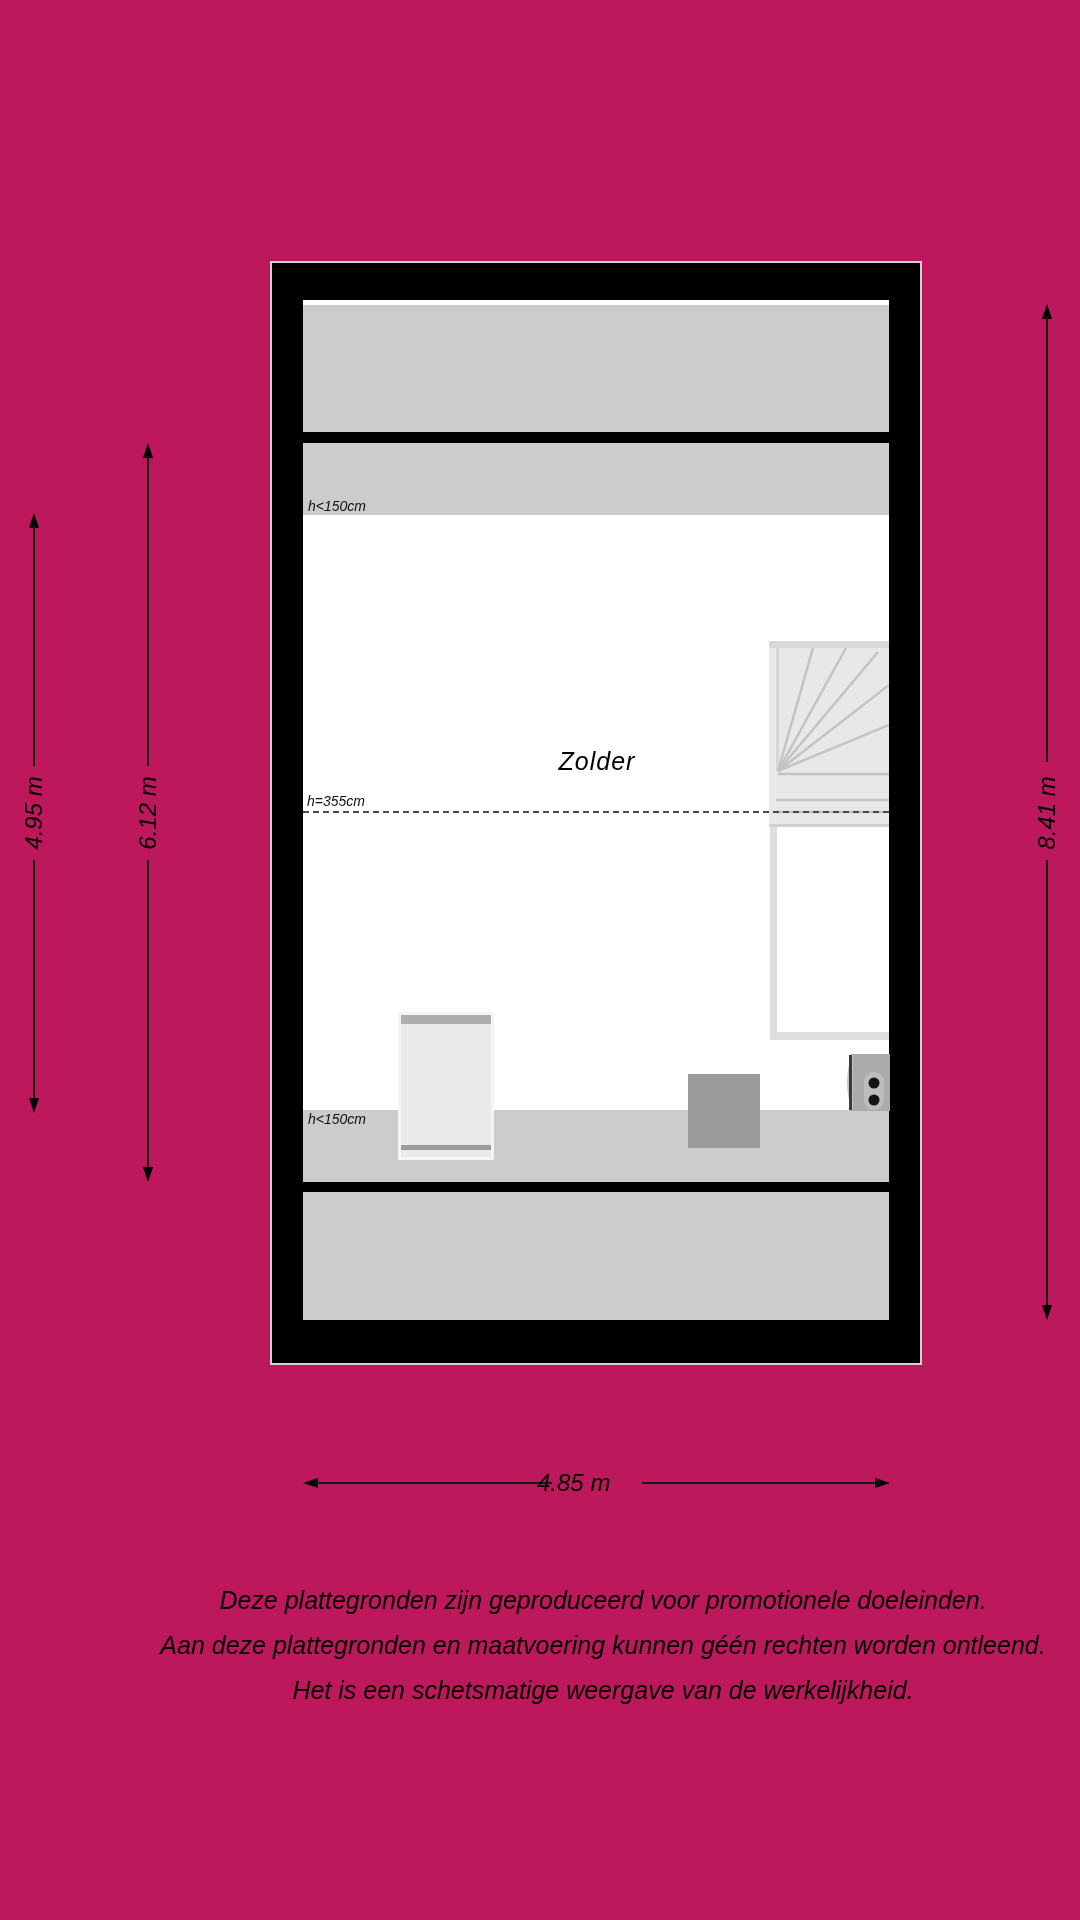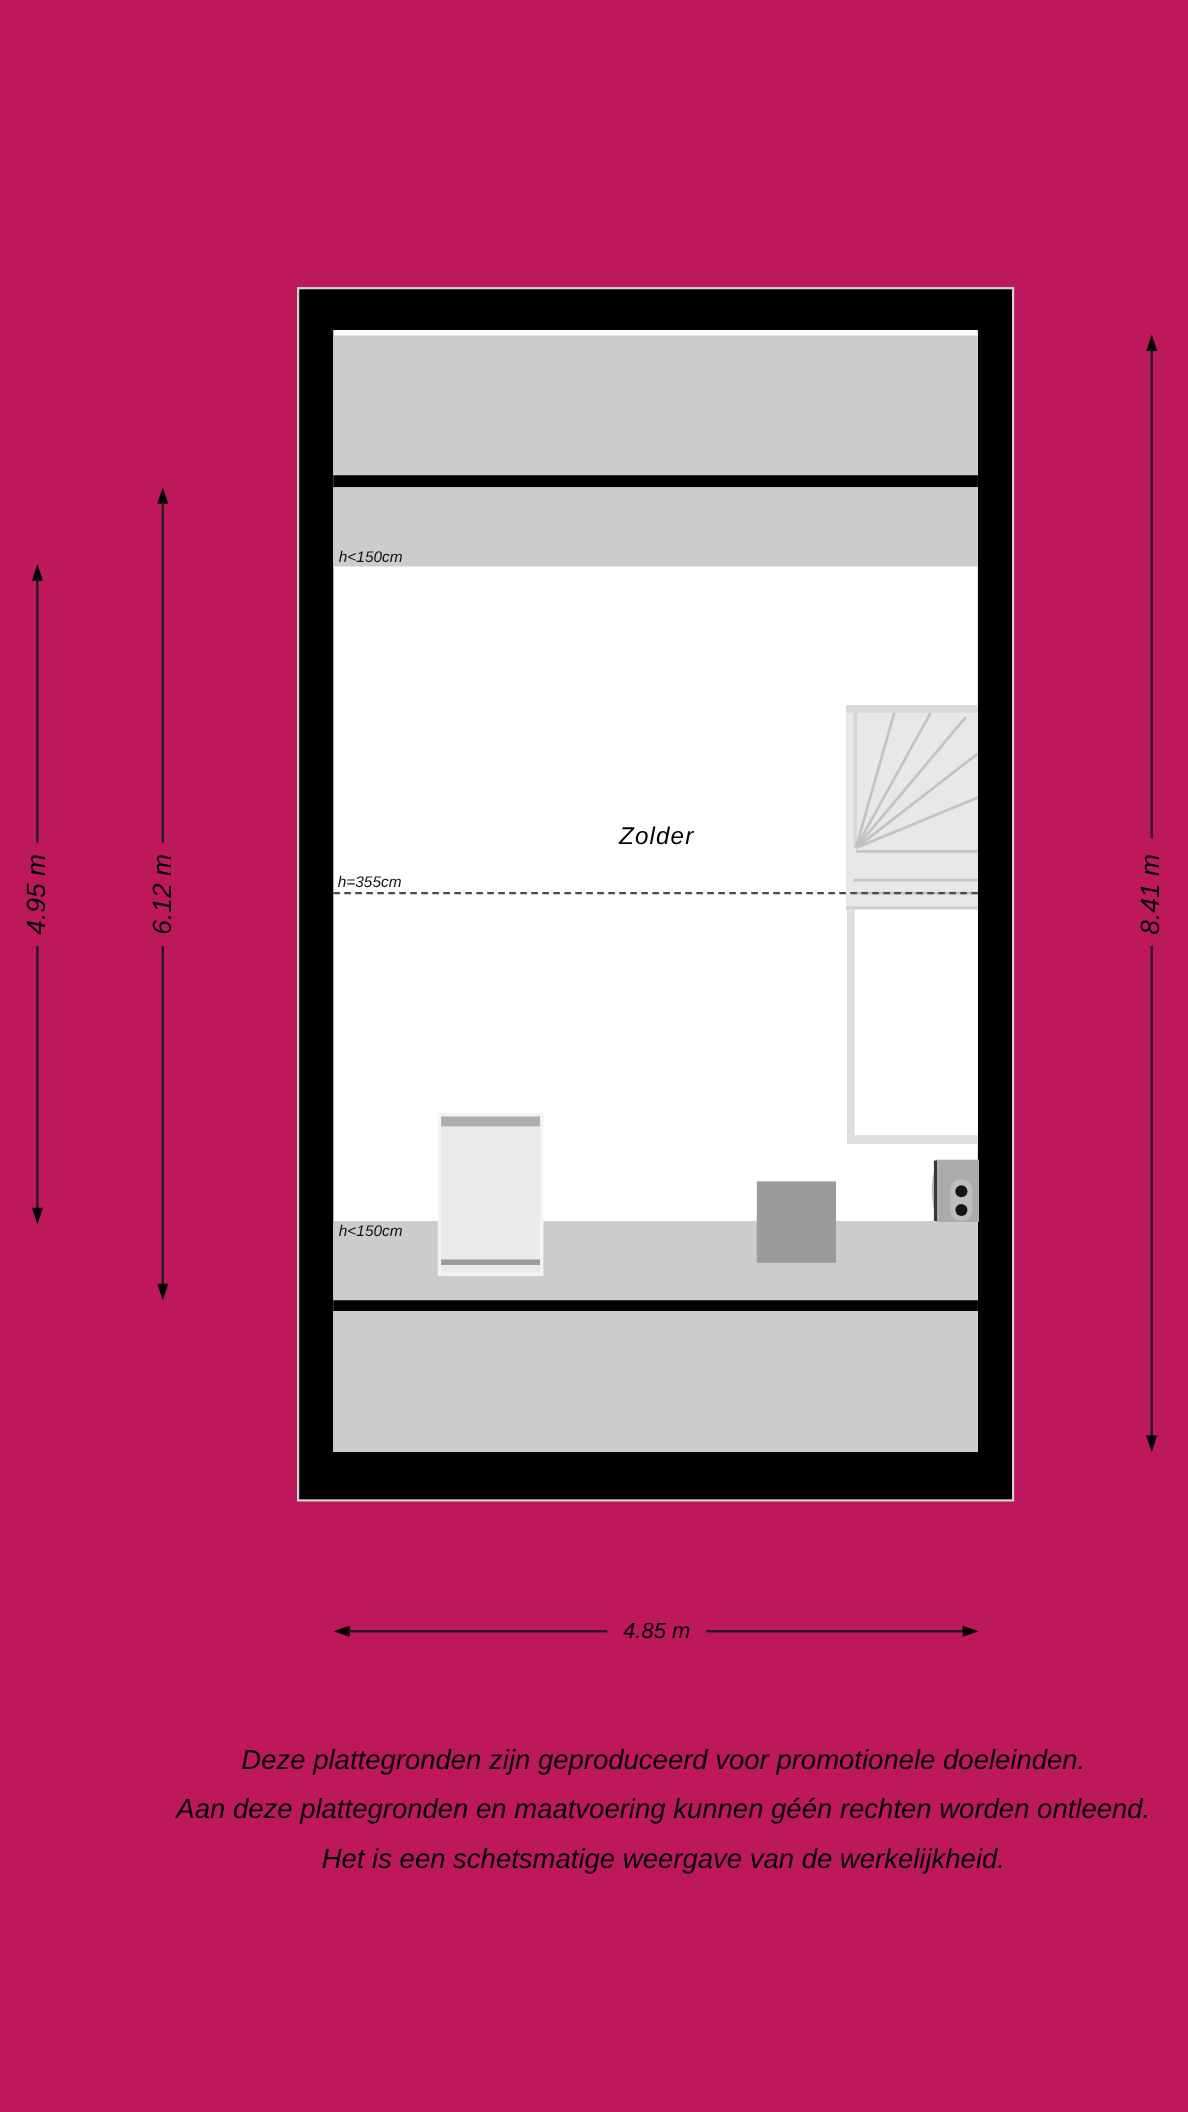--- a/index.html
+++ b/index.html
@@ -20,21 +20,21 @@
   .band.b2{top:443px;height:72px;}
   .band.b3{top:1110px;height:72px;}
   .band.b4{top:1192px;height:128px;}
   .small-label{font-size:14px;line-height:14px;color:#111;white-space:nowrap;}
 
   
   .ridge{left:303px;top:811px;width:586px;height:0;border-top:2px dashed #4a4a4a;z-index:6;}
   .ridge-label{left:307px;top:794px;z-index:6;text-align:right;}
 
   
-  .room-label{left:497px;top:747px;width:200px;text-align:center;font-size:22px;letter-spacing:1px;z-index:6;}
+  .room-label{left:497px;top:747px;width:200px;text-align:center;font-size:25px;letter-spacing:1px;z-index:6;}
 
   
   .stair{left:769px;top:641px;z-index:2;}
   .void{left:770px;top:827px;width:119px;height:213px;background:#fff;
         border-left:7px solid #dedede;border-bottom:8px solid #dedede;box-sizing:border-box;z-index:3;}
   .cabinet{left:398px;top:1012px;width:96px;height:148px;background:#f4f4f4;box-sizing:border-box;padding:3px;z-index:4;}
   .cabinet .inner{position:relative;width:100%;height:100%;background:#eaeaea;}
   .cabinet .topbar{position:absolute;left:0;top:0;width:100%;height:9px;background:#aeaeae;}
   .cabinet .botline{position:absolute;left:0;bottom:7px;width:100%;height:5px;background:#9c9c9c;}
   .block{left:688px;top:1074px;width:72px;height:74px;background:#9b9b9b;z-index:4;}
@@ -43,21 +43,21 @@
   
   .dim-shaft-v{width:2px;background:#1a1a1a;z-index:7;}
   .dim-shaft-h{height:2px;background:#1a1a1a;z-index:7;}
   .head{width:0;height:0;z-index:7;}
   .head.up{border-left:5px solid transparent;border-right:5px solid transparent;border-bottom:15px solid #000;}
   .head.down{border-left:5px solid transparent;border-right:5px solid transparent;border-top:15px solid #000;}
   .head.left{border-top:5px solid transparent;border-bottom:5px solid transparent;border-right:15px solid #000;}
   .head.right{border-top:5px solid transparent;border-bottom:5px solid transparent;border-left:15px solid #000;}
   .dim-label-v{width:120px;height:30px;line-height:30px;text-align:center;font-size:24px;
                transform:rotate(-90deg);z-index:7;white-space:nowrap;}
-  .dim-label-h{width:120px;height:30px;line-height:30px;text-align:center;font-size:20px;z-index:7;white-space:nowrap;}
+  .dim-label-h{width:120px;height:30px;line-height:30px;font-size:24px;z-index:7;white-space:nowrap;}
 
   
   .disclaimer{left:103px;top:1578px;width:1000px;text-align:center;font-size:25px;line-height:45px;color:#000;}
 </style>
 </head>
 <body>
 
 <div class="canvas">
 
   <div class="abs wall-outer"></div>

